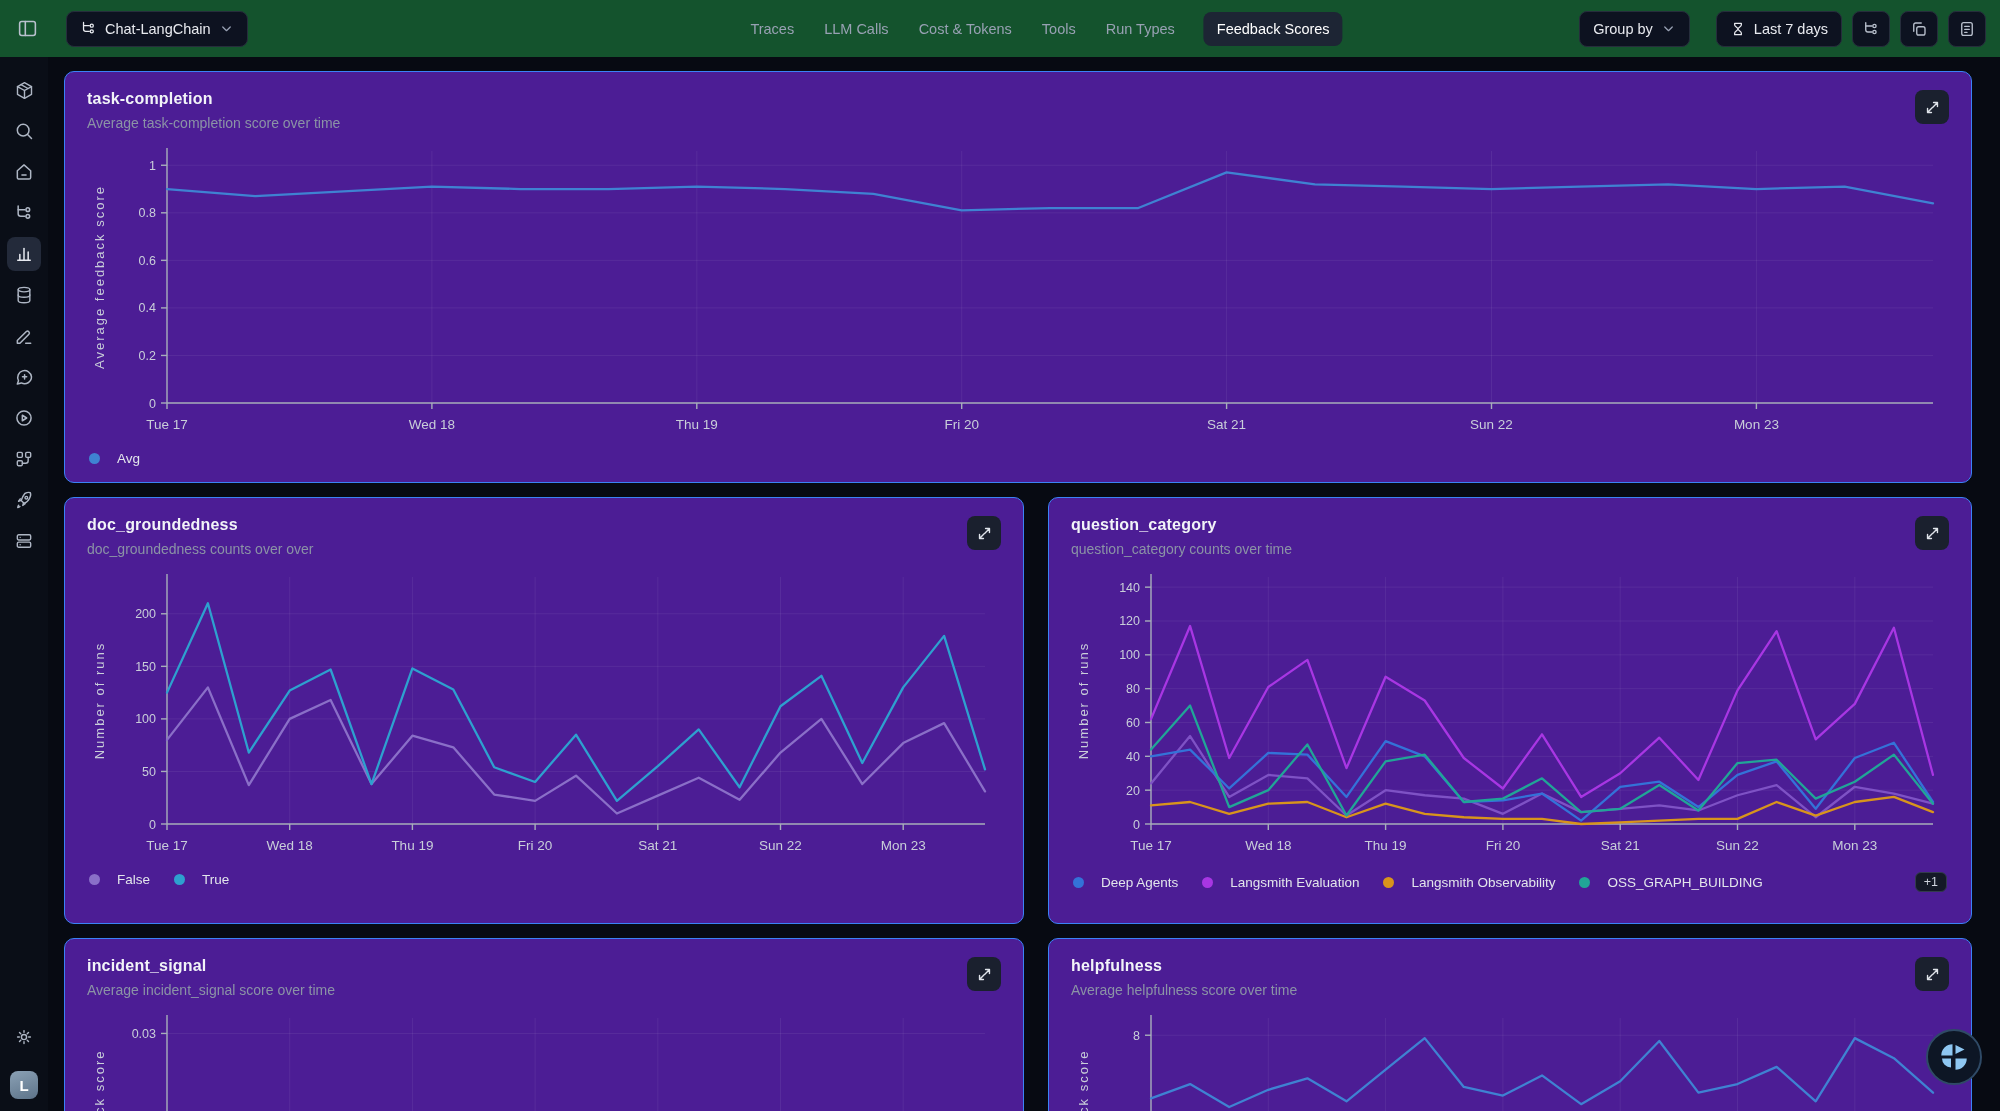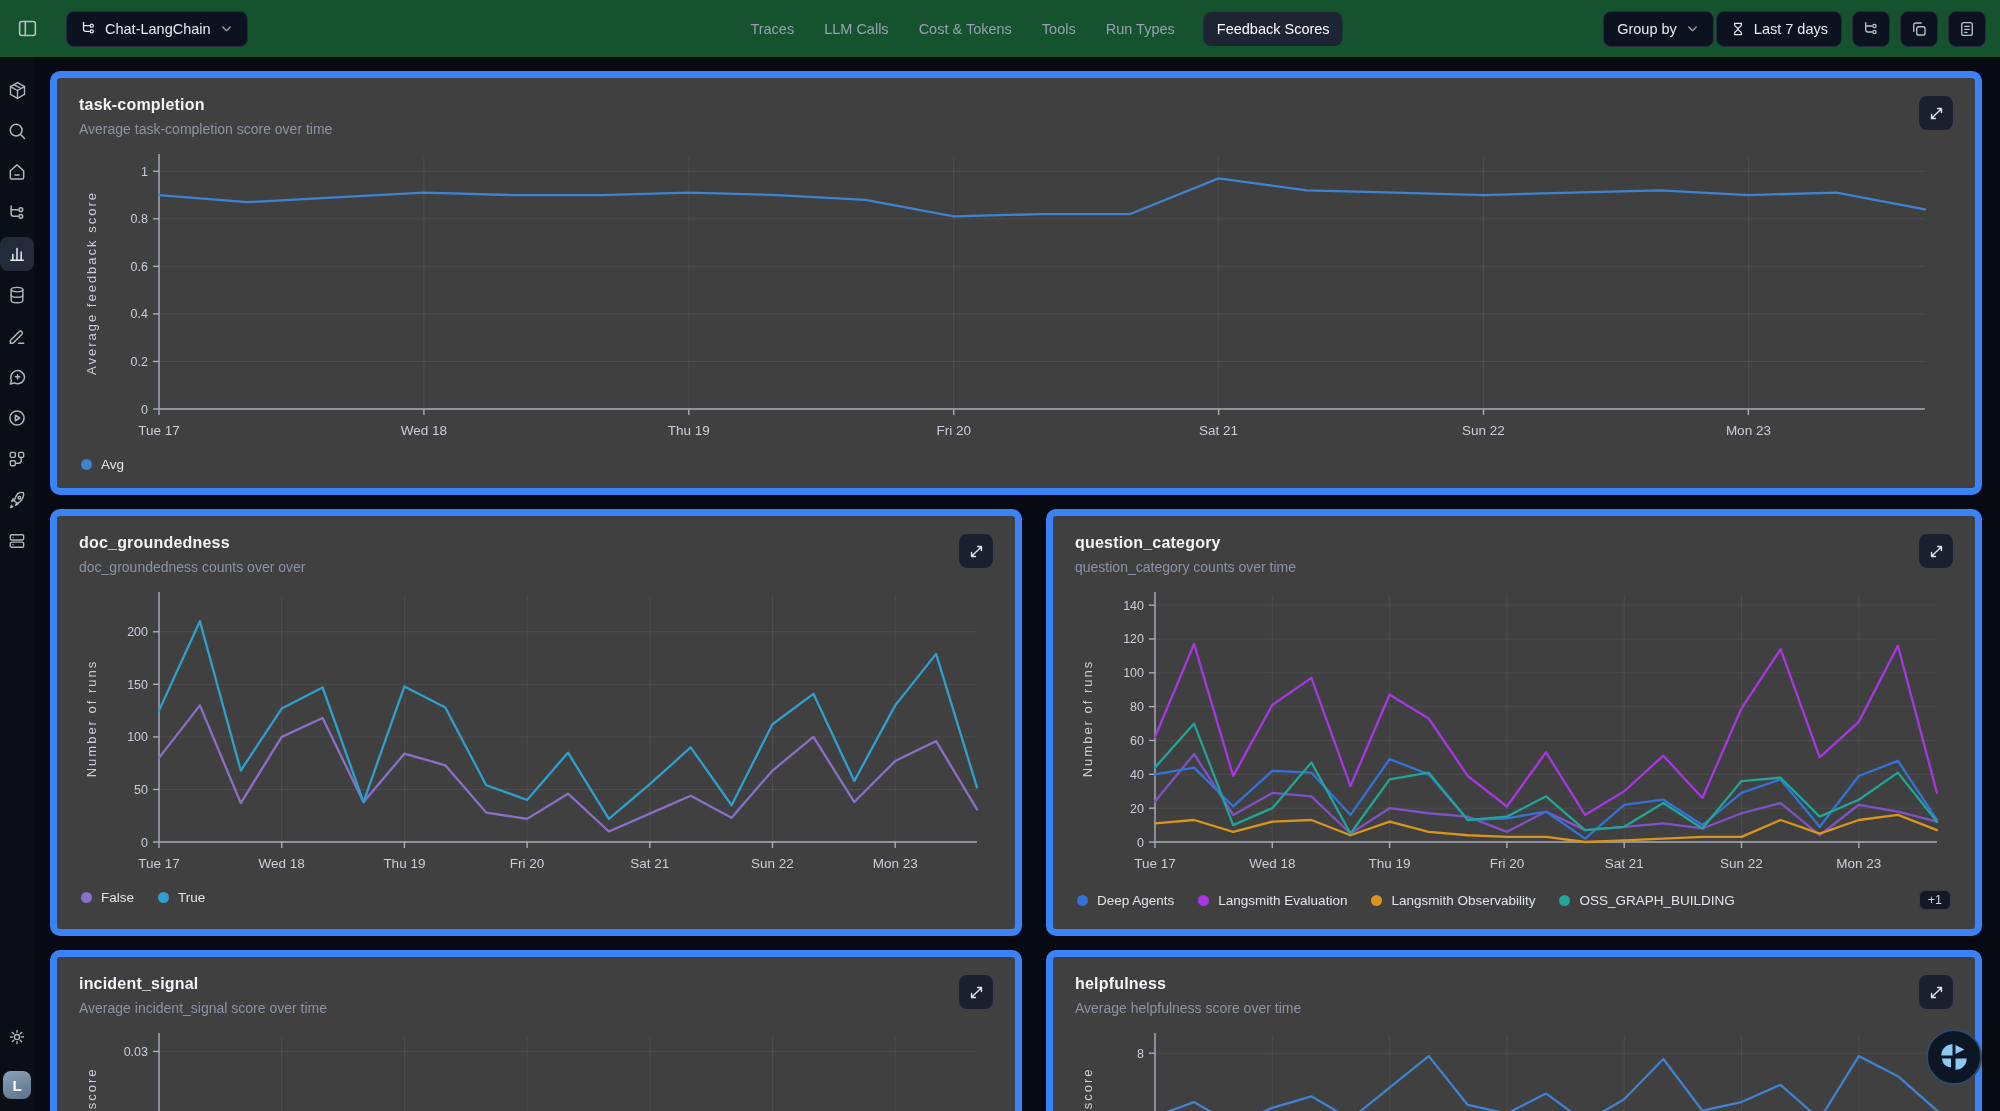--- a/index.html
+++ b/index.html
@@ -16,53 +16,53 @@
   .pill { display:flex; align-items:center; gap:8px; height:36px; padding:0 13px; border-radius:8px;
           background:#0d1220; border:1px solid #262d3c; color:#e8eaef; font-size:14.5px; cursor:pointer;
           font-family:inherit; }
   .pill .chev { color:#98a1b3; }
   .project { margin-left:22px; }
   .tabs { position:absolute; left:52%; transform:translateX(-50%); display:flex; align-items:center; gap:4px; }
   .tab { background:none; border:none; color:#98a1b3; font-size:14.5px; padding:9px 13px; border-radius:8px;
          cursor:pointer; font-family:inherit; white-space:nowrap; }
   .tab.active { background:#1d2534; color:#ffffff;margin-left:12px; }
   .topbar-right { margin-left:auto; display:flex; align-items:center; }
-  .topbar-right .pill { margin-left:2px; }
+  .topbar-right .pill { margin-left:26px; }
 
   
   .shell { display:flex; height:1054px; }
   .sidebar { width:48px; background:#0a0e17; display:flex; flex-direction:column; align-items:center;
              padding:16px 0 12px 0; gap:7px; }
   .side-item { width:34px; height:34px; border-radius:8px; display:flex; align-items:center; justify-content:center;
                background:none; border:none; color:#aeb6c4; cursor:pointer; }
   .side-item.active { background:#232a3a; color:#e7eaf0; }
   .side-spacer { flex:1; }
   .avatar { width:28px; height:28px; border-radius:8px; background:linear-gradient(160deg,#8ba1b5,#5d7389);
             color:#fff; font-weight:bold; font-size:15px; display:flex; align-items:center; justify-content:center;
             margin-top:10px; cursor:pointer; }
 
   
   .content { flex:1; padding:14px 28px 0 16px; display:flex; flex-direction:column; gap:14px; }
   .row { display:flex; gap:24px; }
-  .card { background:#404040; border:7px solid #3b82f6; border-radius:10px; padding:18px 22px 10px 22px;
+  .card { background:#4c1d95; border:1px solid #3b82f6; border-radius:10px; padding:18px 22px 10px 22px;
           display:flex; flex-direction:column; position:relative; }
   .card.full { height:434px; }
   .row .card { height:427px; }
   .card-left2 { flex:0 0 960px; }
   .card-right2 { flex:1; }
   .card-head { display:flex; align-items:flex-start; }
   .card-head h2 { font-size:16px; font-weight:bold; color:#f2f4f8; letter-spacing:.2px; }
   .card-head p  { font-size:14px; color:#8b93a6; margin-top:7px; }
   .expand { margin-left:auto; width:34px; height:34px; border-radius:8px; background:#1a202e; border:none;
             color:#dfe3ea; display:flex; align-items:center; justify-content:center; cursor:pointer; }
   .chart { width:100%; margin-top:10px; }
   .chart.h1 { height:300px; }
   .chart.h2 { height:295px; }
   .legend { display:flex; align-items:center; gap:24px; padding:10px 2px 6px 2px; min-height:22px; }
-  .legend-item { display:flex; align-items:center; gap:9px; font-size:13.5px; color:#e2e5eb; cursor:pointer; }
+  .legend-item { display:flex; align-items:center; gap:17px; font-size:13.5px; color:#e2e5eb; cursor:pointer; }
   .legend-dot { width:11px; height:11px; border-radius:50%; display:inline-block; }
   .legend-badge { margin-left:auto; font-size:12.5px; color:#cfd4de; background:#141926; border:1px solid #333b4d;
                   border-radius:6px; padding:2px 8px; cursor:pointer; }
 
   
   .fab { position:fixed; right:18px; bottom:26px; width:56px; height:56px; border-radius:50%;
          background:#0d1625; border:2px solid #2f4a66; display:flex; align-items:center; justify-content:center;
          cursor:pointer; z-index:9; }
 
   svg.ic { display:block; }

